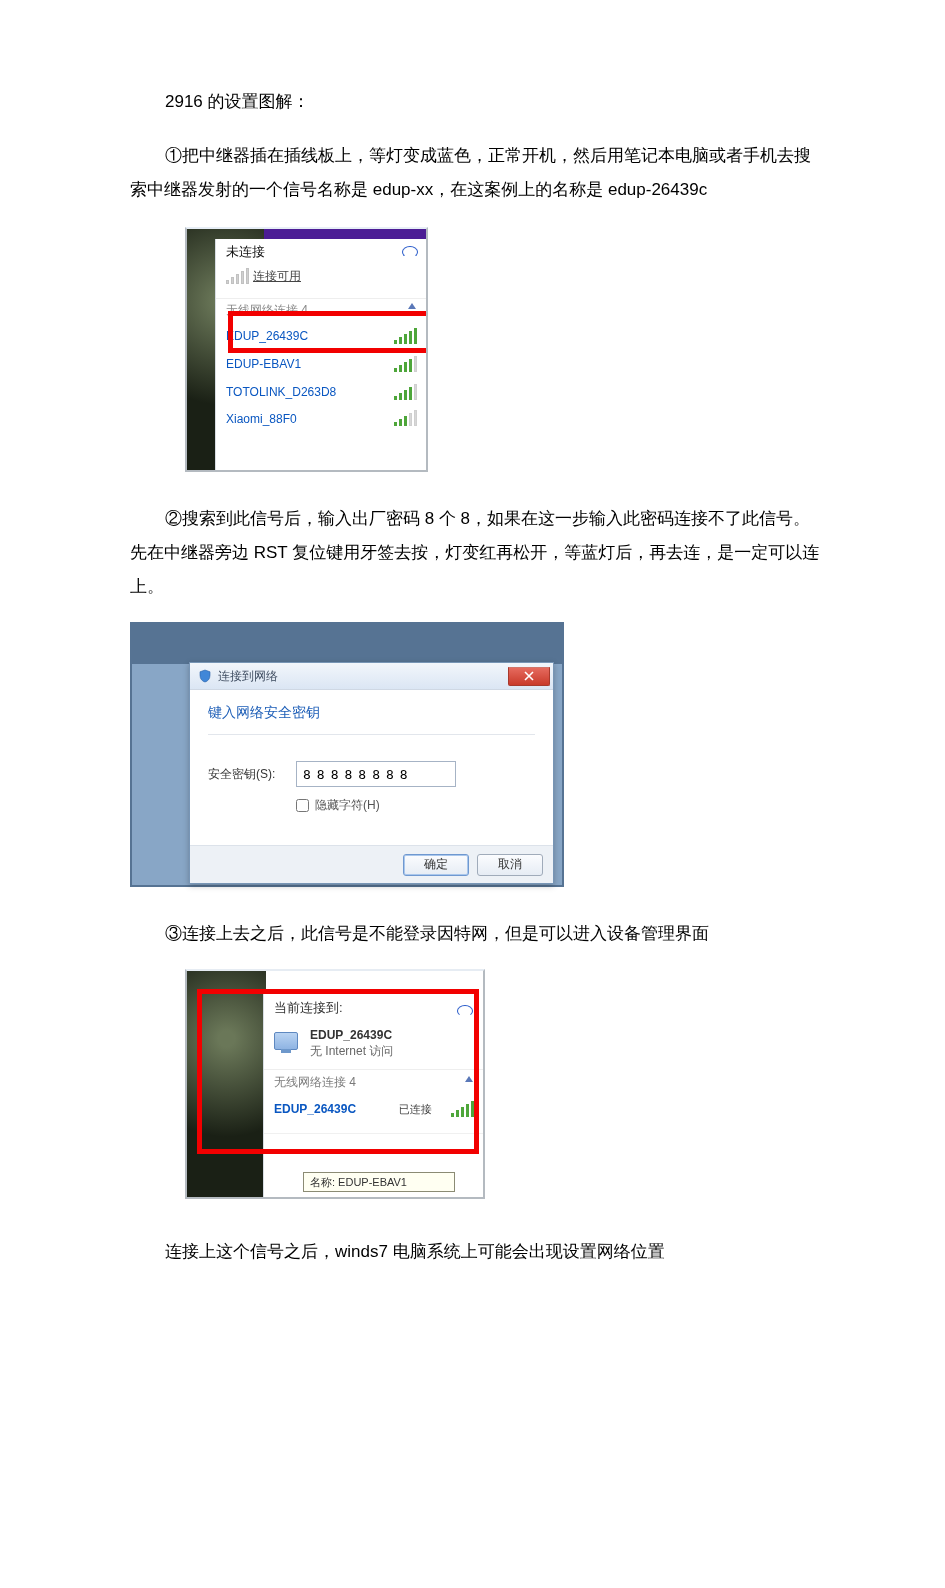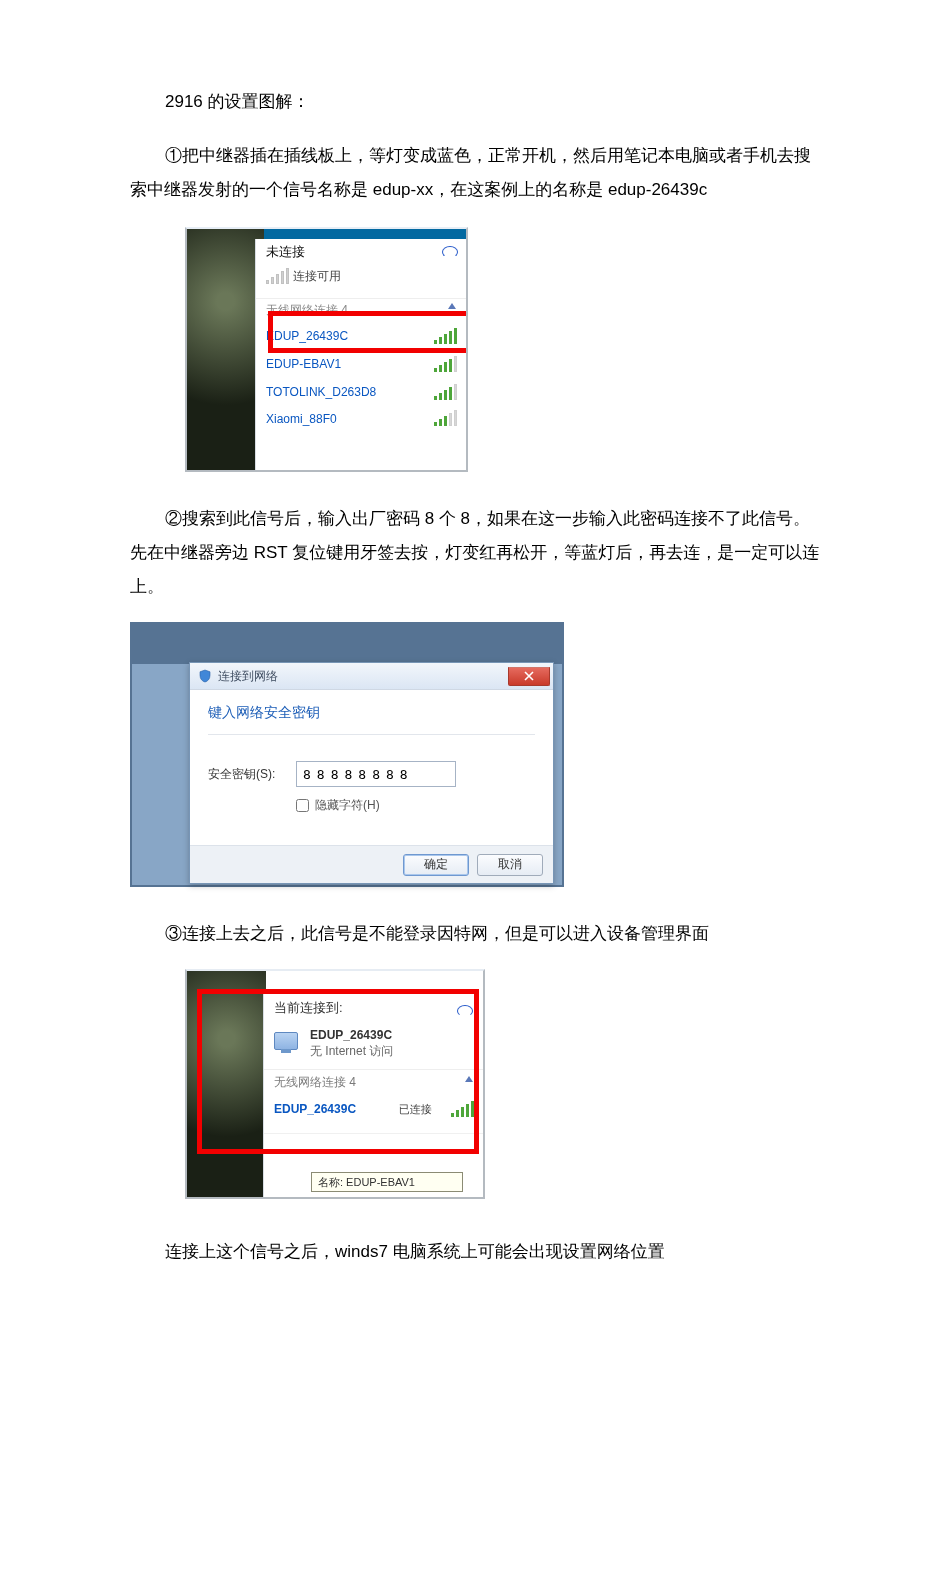--- a/index.html
+++ b/index.html
@@ -19,23 +19,23 @@
     .para{
       line-height:34px;
       margin-bottom:12px;
     }
     .para-indent{ text-indent:35px; }
     .spacer{ height:8px; }
 
     
     .fig1{
       margin:20px 0 30px 55px;
-      width:283px;height:245px;
+      width:243px;height:245px;
       position:relative;
-      background:#0369a1;
+      background:#4c1d95;
       border:2px solid #b4bac0;
       border-top:2px solid #e7eef6;
       overflow:hidden;
     }
     .fig1-bg{
       position:absolute;left:0;top:0;width:77px;height:100%;
       background:#1e2a24;
       background:radial-gradient(circle at 50% 30%, #6a7758 5%, #1a2015 60%);
     }
     .wifi-popup{
@@ -164,21 +164,21 @@
     .wp3-section .chev{
       position:absolute;right:10px;top:6px;width:0;height:0;
       border-left:4px solid transparent;border-right:4px solid transparent;border-bottom:6px solid #5a78b8;
     }
     .net-item .status{font-size:11px;color:#444;margin-right:16px;}
     .fig3 .redbox2{
       position:absolute;left:10px;top:18px;right:4px;height:165px;
       border:5px solid #f20000;pointer-events:none;
     }
     .tip-frag{
-      position:absolute;right:20px;bottom:5px;height:20px;width:152px;
+      position:absolute;right:28px;bottom:5px;height:20px;width:152px;
       background:#fffff2;border:1px solid #8b8b74;
       font-size:11px;display:flex;align-items:center;padding:0 6px;color:#333;
     }
 
     .shield-ico svg{display:block;}
   </style>
 </head>
 <body>
 
 <div class="doc">
@@ -187,21 +187,21 @@
   <div class="spacer"></div>
   <div class="para para-indent">①把中继器插在插线板上，等灯变成蓝色，正常开机，然后用笔记本电脑或者手机去搜索中继器发射的一个信号名称是 edup-xx，在这案例上的名称是 edup-26439c</div>
 
   <div class="fig1">
     <div class="fig1-bg"></div>
     <div class="wifi-popup">
       <div class="wp-head">
         <span>未连接</span>
         <span class="refresh-ico"></span>
       </div>
-      <div class="wp-row" style="margin-bottom:9px;">
+      <div class="wp-row" style="margin-bottom:9px;text-decoration:underline;">
         <span class="no-conn-ico">
           <span class="sig-ico grey"><span class="b1"></span><span class="b2"></span><span class="b3"></span><span class="b4"></span><span class="b5"></span></span>
         </span>
         <span>连接可用</span>
       </div>
       <div class="wp-section-label">
         <span>无线网络连接 4</span>
         <span class="chev"></span>
       </div>
 

